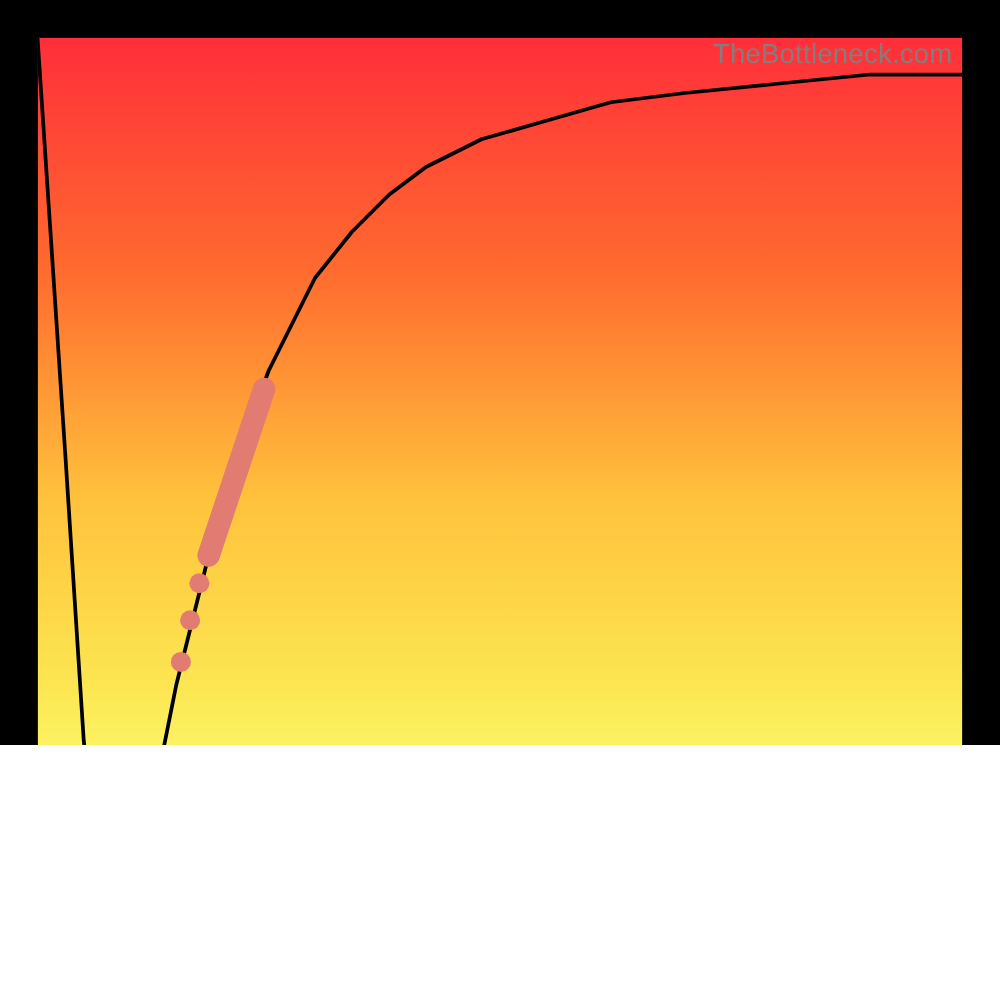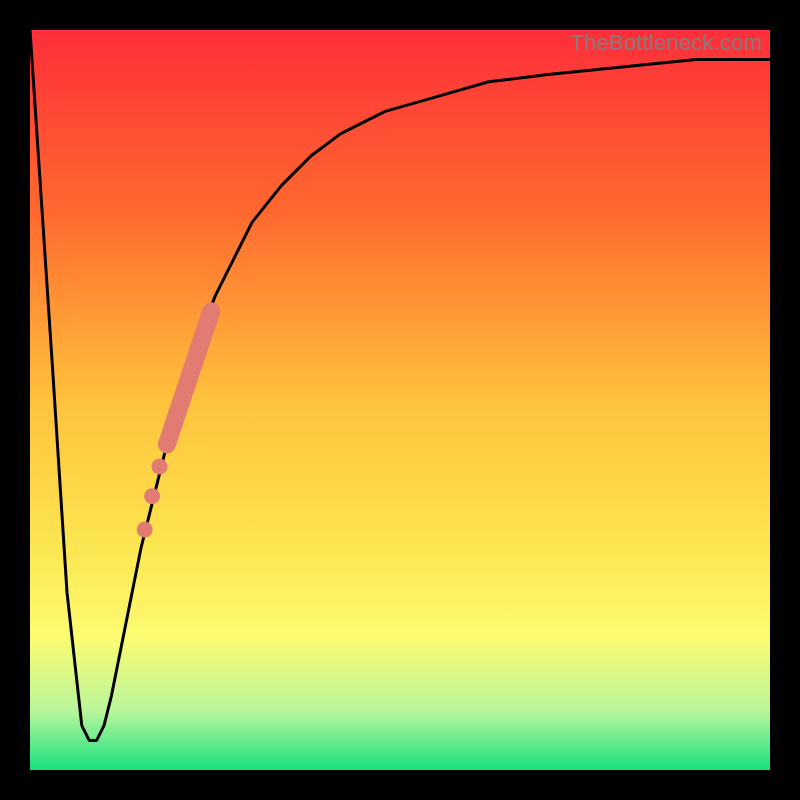--- a/index.html
+++ b/index.html
@@ -4,21 +4,21 @@
 <style>
   body {
     margin: 0;
     padding: 0;
     background: #ffffff;
     font-family: Arial, Helvetica, sans-serif;
   }
   .wrapper {
     position: relative;
     width: 800px;
-    height: 800px;
+    height: 596px;
     background: #ffffff;
   }
   .frame {
     position: absolute;
     left: 0;
     top: 0;
     width: 800px;
     height: 800px;
     background: #000000;
     box-sizing: border-box;

